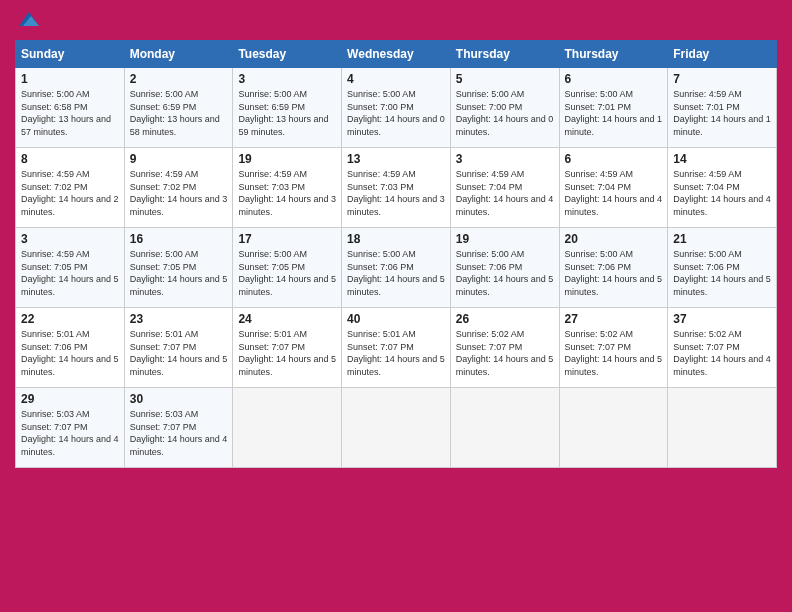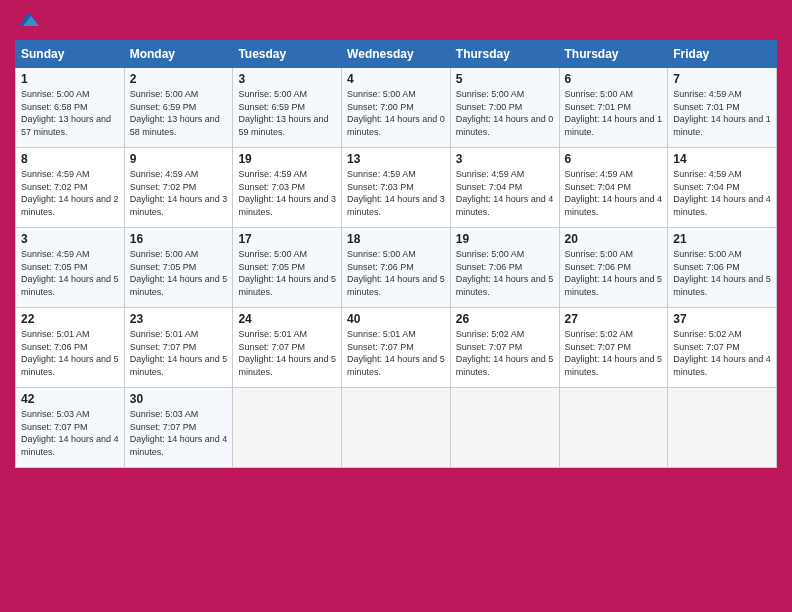--- a/index.html
+++ b/index.html
@@ -254,21 +254,21 @@
             <span class="day-num">27</span>
             <div class="cell-text">Sunrise: 5:02 AM<br>Sunset: 7:07 PM<br>Daylight: 14 hours and 5 minutes.</div>
           </td>
           <td>
             <span class="day-num">37</span>
             <div class="cell-text">Sunrise: 5:02 AM<br>Sunset: 7:07 PM<br>Daylight: 14 hours and 4 minutes.</div>
           </td>
         </tr>
         <tr>
           <td>
-            <span class="day-num">42</span>
+            <span class="day-num">29</span>
             <div class="cell-text">Sunrise: 5:03 AM<br>Sunset: 7:07 PM<br>Daylight: 14 hours and 4 minutes.</div>
           </td>
           <td>
             <span class="day-num">30</span>
             <div class="cell-text">Sunrise: 5:03 AM<br>Sunset: 7:07 PM<br>Daylight: 14 hours and 4 minutes.</div>
           </td>
           <td class="empty-cell"></td>
           <td class="empty-cell"></td>
           <td class="empty-cell"></td>
           <td class="empty-cell"></td>

